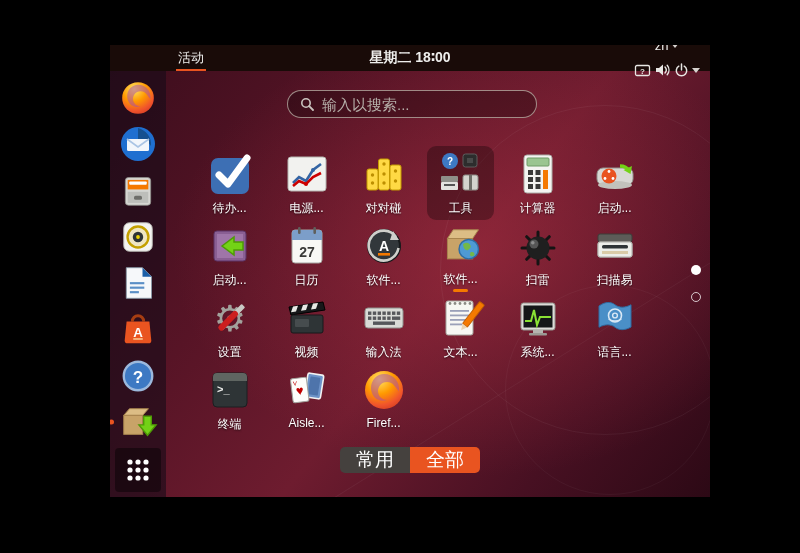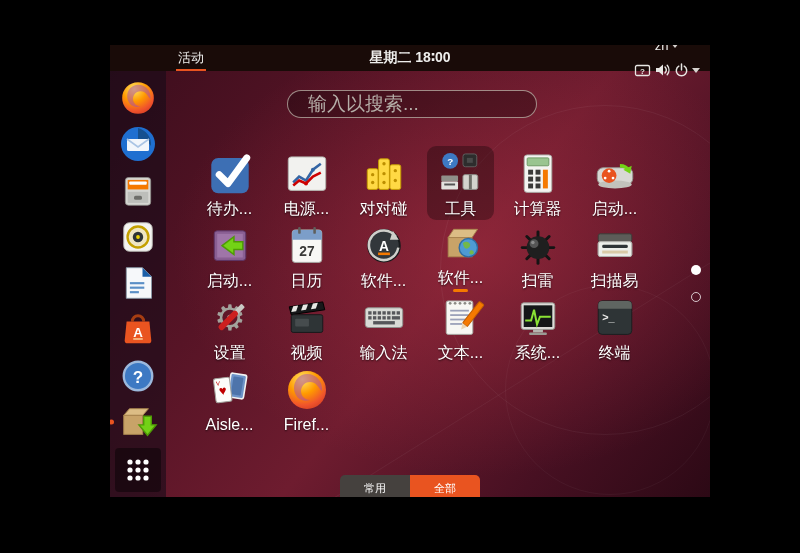--- a/index.html
+++ b/index.html
@@ -37,43 +37,43 @@
   .dock-item svg { display:block; }
   .dock-indicator { position:absolute; left:-9px; top:50%; transform:translateY(-50%);
     width:5px; height:5px; border-radius:50%; background:#e95420; }
   .appgrid-btn { width:46px; height:44px; background:rgba(0,0,0,.42); border-radius:4px; }
 
   
   .search { position:absolute; left:177px; top:45px; width:250px; height:28px;
     background:rgba(0,0,0,.28); border:1px solid rgba(190,180,170,.75); border-radius:15px;
     display:flex; align-items:center; padding:0 12px; gap:8px; z-index:10; }
   .search input { flex:1; background:transparent; border:none; outline:none;
-    color:#c9c4bf; font-size:19px; font-family:inherit; }
+    color:#c9c4bf; font-size:15px; font-family:inherit; }
   .search input::placeholder { color:#b5aea8; }
 
   
   .grid { position:absolute; left:81px; top:103px; display:grid;
     grid-template-columns:repeat(6,77px); grid-auto-rows:72px; z-index:5; }
   .app { display:flex; flex-direction:column; align-items:center; cursor:pointer; padding-top:2px; }
-  .app-label { margin-top:2px; font-size:16px; color:#fff; text-shadow:0 1px 2px rgba(0,0,0,.7);
+  .app-label { margin-top:2px; font-size:12px; color:#fff; text-shadow:0 1px 2px rgba(0,0,0,.7);
     max-width:72px; white-space:nowrap; overflow:hidden; text-align:center; }
   .app.folder { background:rgba(0,0,0,.30); border-radius:9px; margin:-2px 5px 0; padding-top:4px; }
   .run-bar { width:15px; height:3px; background:#f57900; border-radius:2px; margin-top:2px; }
 
   
   .pager { position:absolute; right:9px; top:220px; display:flex; flex-direction:column;
     gap:17px; align-items:center; z-index:10; }
   .dot { width:10px; height:10px; border-radius:50%; cursor:pointer; }
   .dot.active { background:#fff; }
   .dot.inactive { background:transparent; border:1.5px solid rgba(255,255,255,.75); }
 
   
   .footer { position:absolute; left:50%; transform:translateX(-50%); top:402px; display:flex; z-index:10; }
   .toggle-btn { width:70px; height:26px; display:flex; align-items:center; justify-content:center;
-    font-size:11px; color:#fff; cursor:pointer;margin-top:28px; }
+    font-size:19px; color:#fff; cursor:pointer; }
   .toggle-frequent { background:#45413e; border-radius:5px 0 0 5px; }
   .toggle-all { background:#e95420; border-radius:0 5px 5px 0; }
 
   svg text { font-family:"Liberation Sans","DejaVu Sans",sans-serif; }
 </style>
 </head>
 <body>
 
 <div class="stage">
 <div class="desktop">
@@ -442,20 +442,29 @@
       <svg width="48" height="48" viewBox="0 0 48 48">
         <rect x="7" y="9" width="34" height="27" rx="2.5" fill="#dcdcd8" stroke="#96968f"></rect>
         <rect x="9.5" y="11.5" width="29" height="22" fill="#141718"></rect>
         <polyline points="11,27 17,27 20,16 23,31 26,23 37,23" stroke="#8ae234" stroke-width="2" fill="none"></polyline>
         <rect x="19" y="36" width="10" height="3" fill="#b5b5b0"></rect>
         <rect x="15" y="39" width="18" height="2.5" rx="1" fill="#9a9a94"></rect>
       </svg>
       <div class="app-label">系统...</div>
     </div>
 
+    <div class="app">
+      <svg width="48" height="48" viewBox="0 0 48 48">
+        <path d="M8 12 C14 7.5 20 7.5 24 10.8 C28 14 34 14 40 10.8 L40 33 C34 36.5 28 36.5 24 33.2 C20 30 14 30 8 33.2 Z" fill="#4a8fc7" stroke="#2f6da3"></path>
+        <circle cx="24" cy="21.5" r="6.5" fill="none" stroke="#d9e8f5" stroke-width="1.6"></circle>
+        <circle cx="24" cy="21.5" r="2.4" fill="none" stroke="#d9e8f5" stroke-width="1.4"></circle>
+        <path d="M17.5 25 q6.5 4 13 0" fill="none" stroke="#d9e8f5" stroke-width="1.4"></path>
+      </svg>
+      <div class="app-label">语言...</div>
+    </div>
 
     <div class="app">
       <svg width="48" height="48" viewBox="0 0 48 48">
         <rect x="7" y="7" width="34" height="34" rx="4" fill="#2e3436" stroke="#1a1e20"></rect>
         <path d="M7 11 a4 4 0 0 1 4 -4 h26 a4 4 0 0 1 4 4 v4 H7 Z" fill="#5f6561"></path>
         <text x="11" y="27" font-size="11" font-weight="bold" fill="#eeeeec" font-family="'Liberation Mono','DejaVu Sans Mono',monospace">&gt;_</text>
       </svg>
       <div class="app-label">终端</div>
     </div>
 

